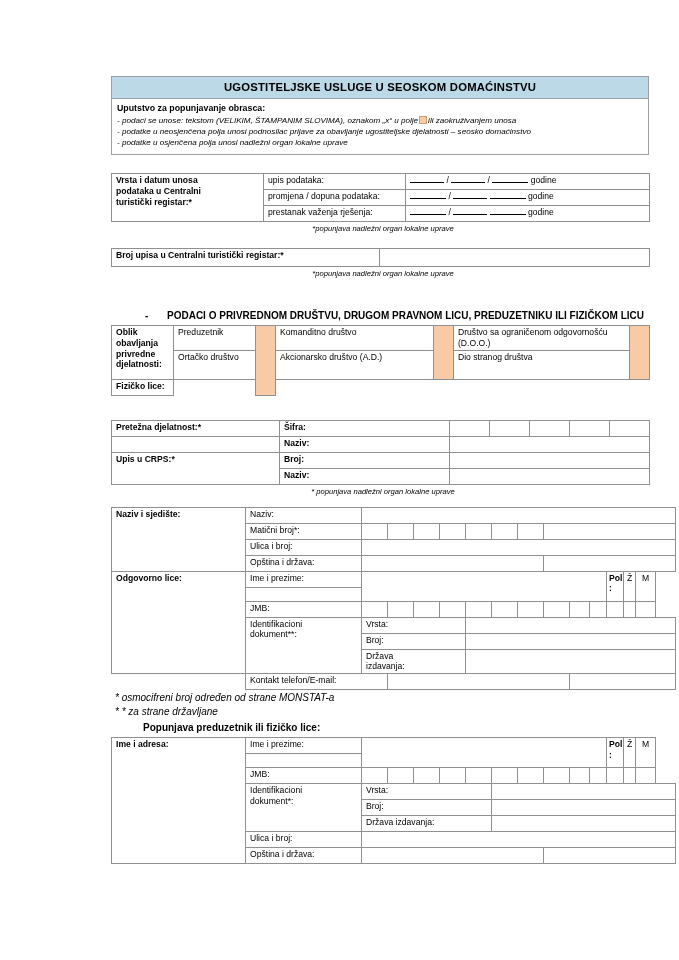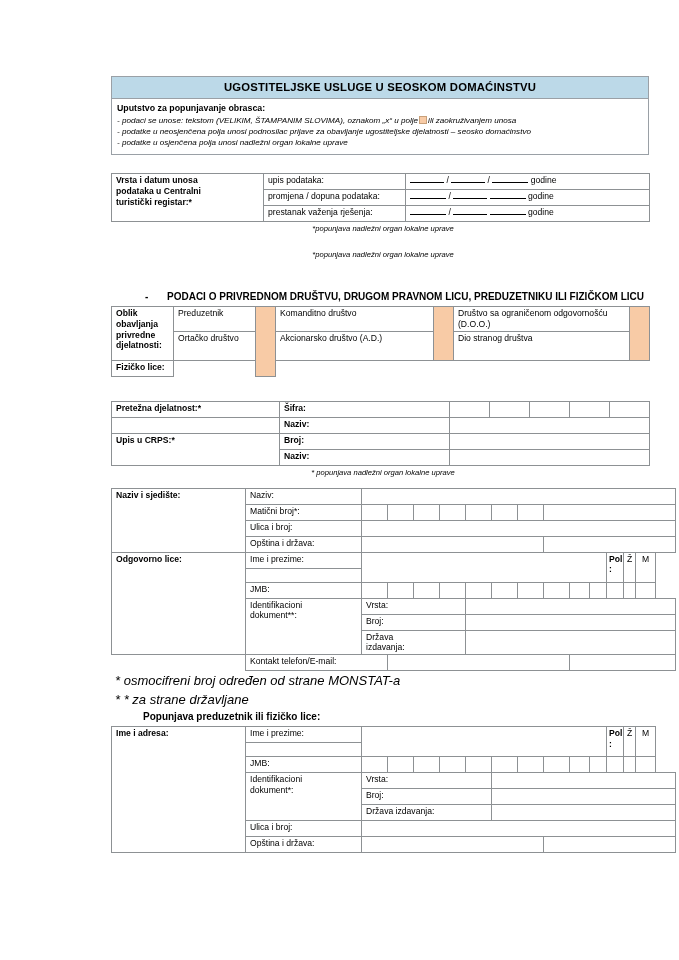--- a/index.html
+++ b/index.html
@@ -94,21 +94,21 @@
 
   .note {
     font-style: italic;
     font-size: 7.6px;
     padding: 2px 0 0 6px;
     line-height: 1.3;
     text-align: center;
   }
   .note2 {
     font-style: italic;
-    font-size: 13px;
+    font-size: 10px;
     padding: 1px 0 0 4px;
     line-height: 1.35;
   }
   .sec-head {
     font-weight: bold;
     font-size: 10px;
     padding: 3px 0 3px 0;
     line-height: 1.2;
   }
   .sec-head.indent { padding-left: 34px; }
@@ -171,20 +171,32 @@
         <span class="u u6"></span> / <span class="u u5"></span> <span class="u u6"></span>
         <span>godine</span>
       </td>
     </tr>
   </tbody>
       </table>
   <div class="note">*popunjava nadležni organ lokalne uprave</div>
 
   <div class="gap14"></div>
 
+  <table class="ftab">
+    <colgroup>
+          <col style="width:268px">
+          <col style="width:270px">
+        </colgroup>
+    <tbody>
+          <tr>
+      <td class="b" style="height:15px">Broj upisa u Centralni turistički registar:*</td>
+      <td style="height:15px"></td>
+    </tr>
+  </tbody>
+      </table>
   <div class="note">*popunjava nadležni organ lokalne uprave</div>
 
   <div class="gap14"></div>
 
 
   <div class="gap14"></div>
 
   <div class="sec-head indent">
     <span class="dash">-</span><span>PODACI O PRIVREDNOM DRUŠTVU, DRUGOM PRAVNOM LICU, PREDUZETNIKU ILI FIZIČKOM LICU</span>
   </div>

